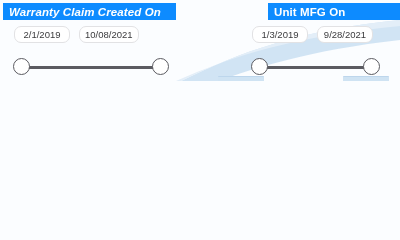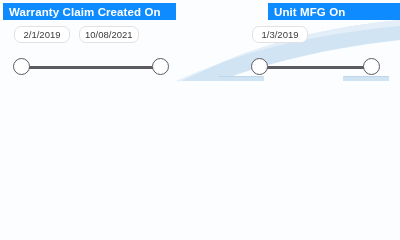--- a/index.html
+++ b/index.html
@@ -54,21 +54,21 @@
     background: #0d8bff;
     color: #ffffff;
     font-size: 11.5px;
     font-weight: bold;
     line-height: 17px;
     padding: 0 5px;
     white-space: nowrap;
     letter-spacing: .1px;
     border: 1px solid #0d8bff;
   }
-  .filter.f1 .filter-header { width: 173px; }
+  .filter.f1 .filter-header { width: 173px; font-style: italic; }
   .filter.f2 .filter-header { width: 140px; }
 
   
   .date-row {
     position: absolute;
     top: 23px;
     display: flex;
     gap: 9px;
   }
   .filter.f1 .date-row { left: 11px; }
@@ -147,20 +147,21 @@
       <div class="slider-handle left"></div>
       <div class="slider-handle right"></div>
     </div>
   </div>
 
   <div class="filter f2">
     <div class="filter-header">Unit MFG On</div>
 
     <div class="date-row">
       <div class="date-box">1/3/2019</div>
+      <div class="date-box">9/28/2021</div>
     </div>
 
     <div class="slider">
       <div class="slider-track"></div>
       <div class="slider-handle left"></div>
       <div class="slider-handle right"></div>
     </div>
   </div>
 
 </div>

